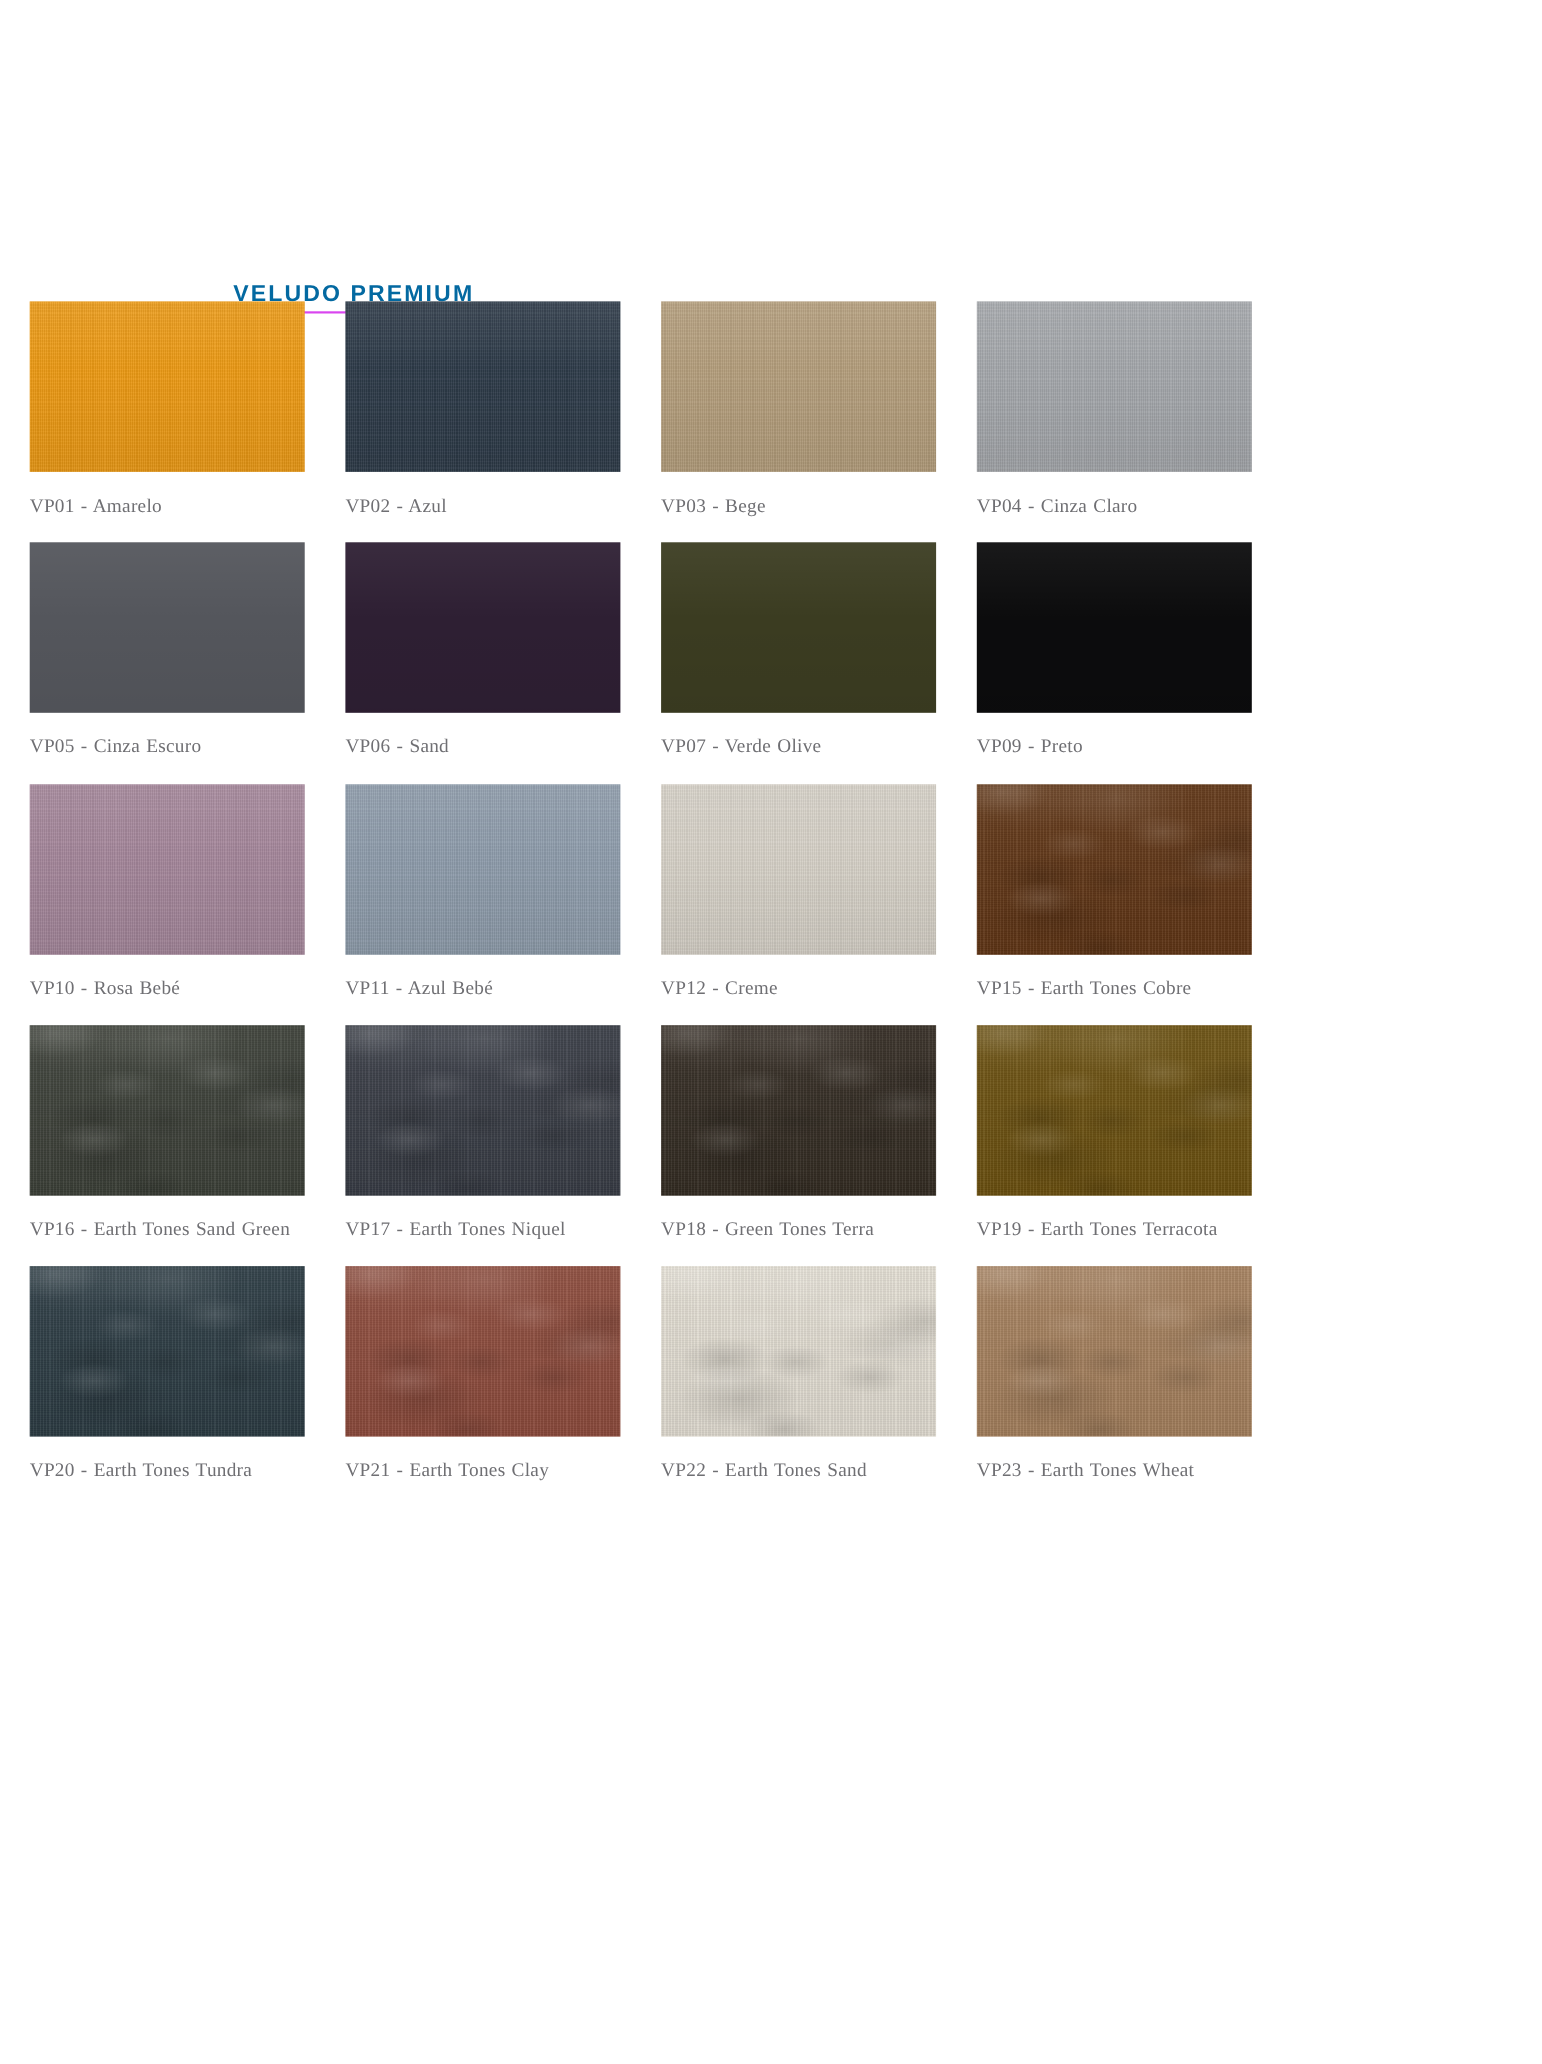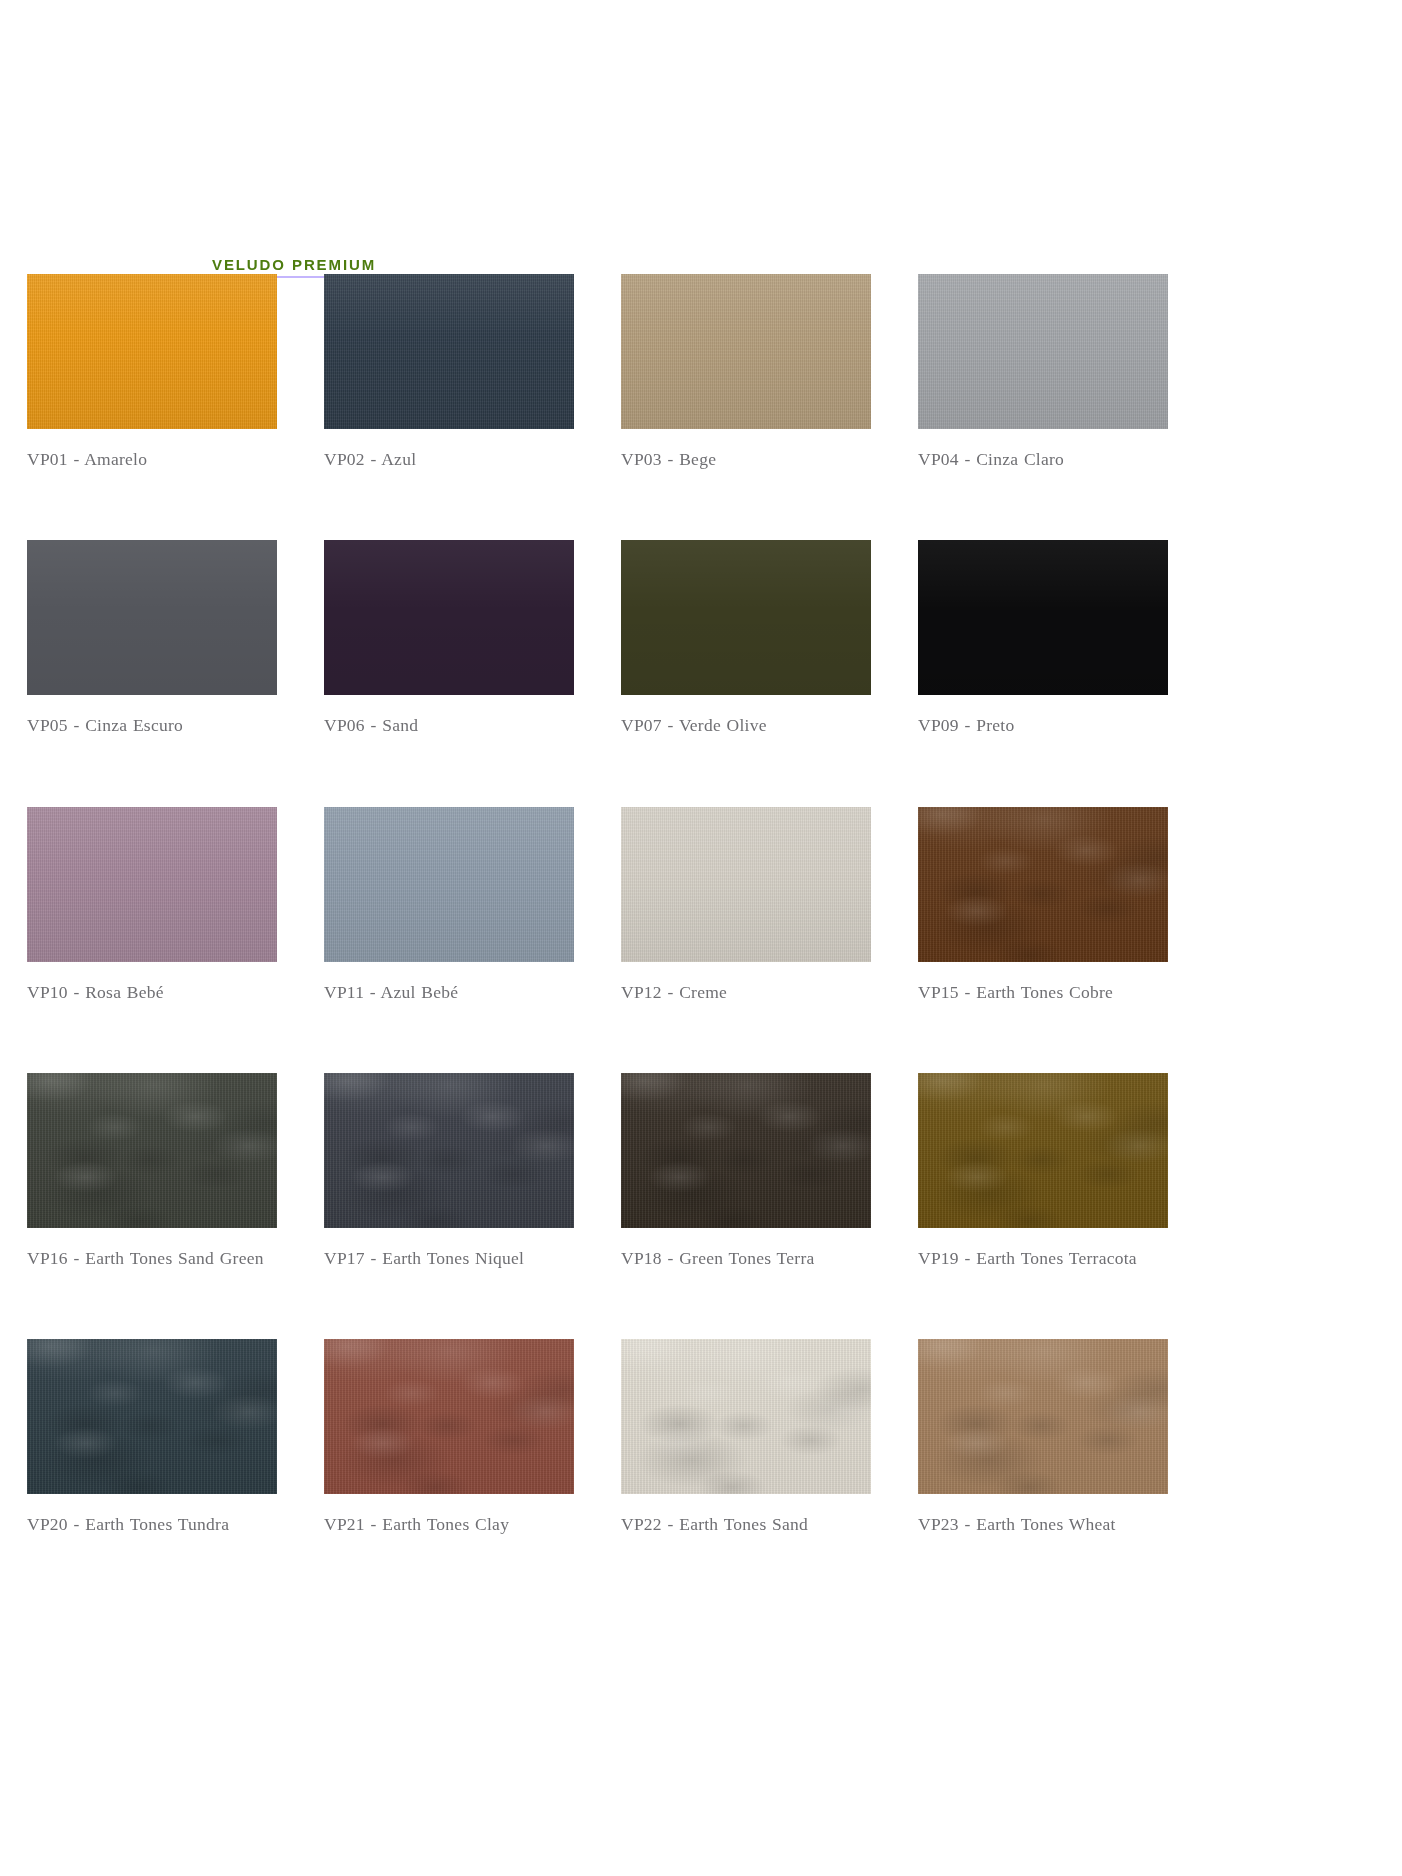--- a/index.html
+++ b/index.html
@@ -54,41 +54,40 @@
   }
 
   
   #section-title-wrap {
     position: absolute;
     left: 212px;
     top: 256px;
   }
   #section-title {
     font-family: "Liberation Sans", "DejaVu Sans", sans-serif;
-    font-size: 15px;
+    font-size: 21px;
     font-weight: bold;
     letter-spacing: 1.9px;
-    color: #4d7c0f;
+    color: #0369a1;
     white-space: nowrap;
-    border-bottom: 2px solid #c4b5fd;
+    border-bottom: 2px solid #d946ef;
     padding-bottom: 3px;
     display: inline-block;
   }
 
   
   #grid {
     position: absolute;
     left: 27px;
     top: 274px;
     width: 1110px;
     display: grid;
     grid-template-columns: repeat(4, 250px);
     column-gap: 37px;
     row-gap: 0;
-    gap: 47px;
   }
   .cell {
     width: 250px;
   }
   .swatch {
     width: 250px;
     height: 155px;
     display: block;
     position: relative;
     overflow: hidden;

